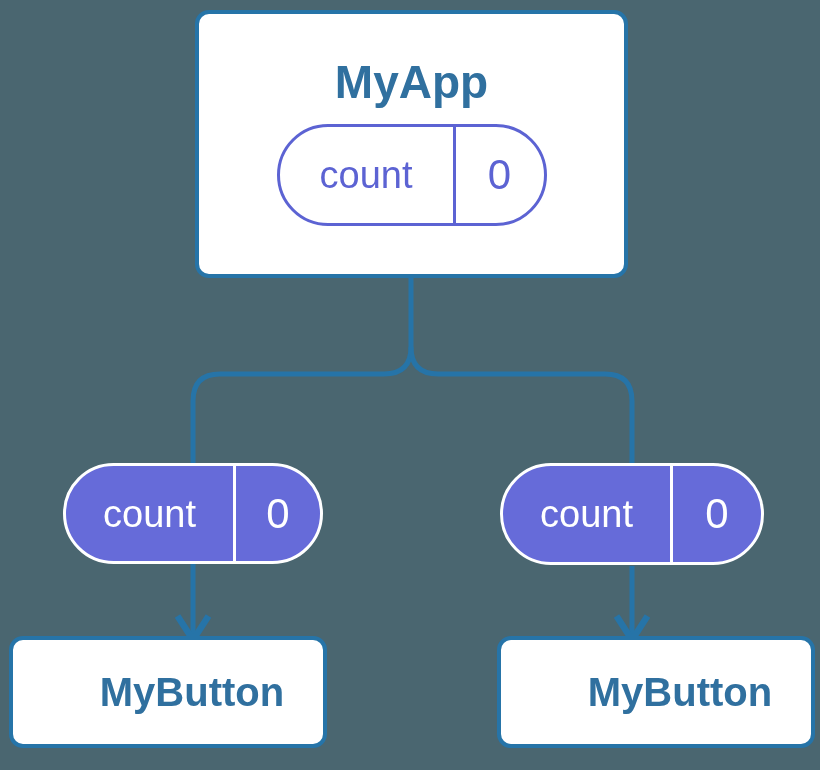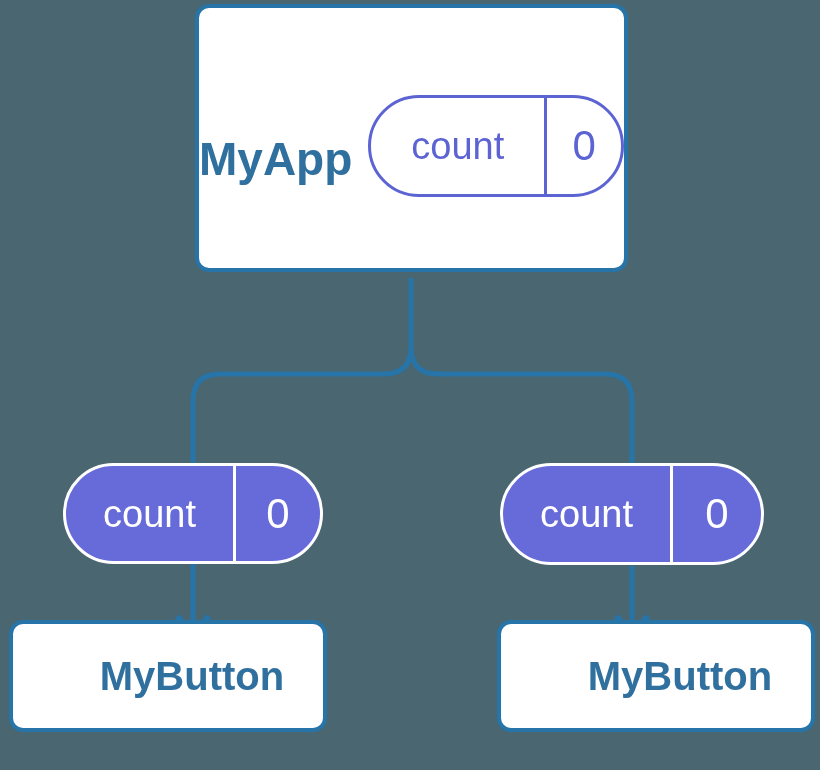--- a/index.html
+++ b/index.html
@@ -18,26 +18,25 @@
   }
   .card {
     position: absolute;
     background: #ffffff;
     border: 4px solid #2674A8;
     border-radius: 14px;
     box-sizing: border-box;
     z-index: 2;
   }
   .root-card {
-    left: 195px; top: 4px;
+    left: 195px; top: 10px;
     width: 433px; height: 268px;
     display: flex;
-    flex-direction: row;
+    flex-direction: column;
     align-items: center;
-    gap: 16px;
   }
   .root-label {
     margin-top: 42px;
     font-size: 46px;
     font-weight: 600;
     color: #30709F;
     line-height: 1.15;
   }
   .pill {
     display: flex;
@@ -70,21 +69,21 @@
     background: #666BD9;
     border: 3px solid #ffffff;
     color: #ffffff;
     z-index: 2;
   }
   .pill-filled .key { width: 167px; }
   .pill-filled .divider { background: #ffffff; }
   .pill-left  { left: 63px;  top: 463px; width: 260px; height: 101px; }
   .pill-right { left: 500px; top: 463px; width: 264px; height: 102px; }
   .button-card {
-    top: 620px;
+    top: 636px;
     width: 318px; height: 112px;
     display: flex;
     align-items: center;
     justify-content: center;
     padding-left: 48px;
   }
   .button-left  { left: 9px; }
   .button-right { left: 497px; }
   .button-label {
     font-size: 40px;

